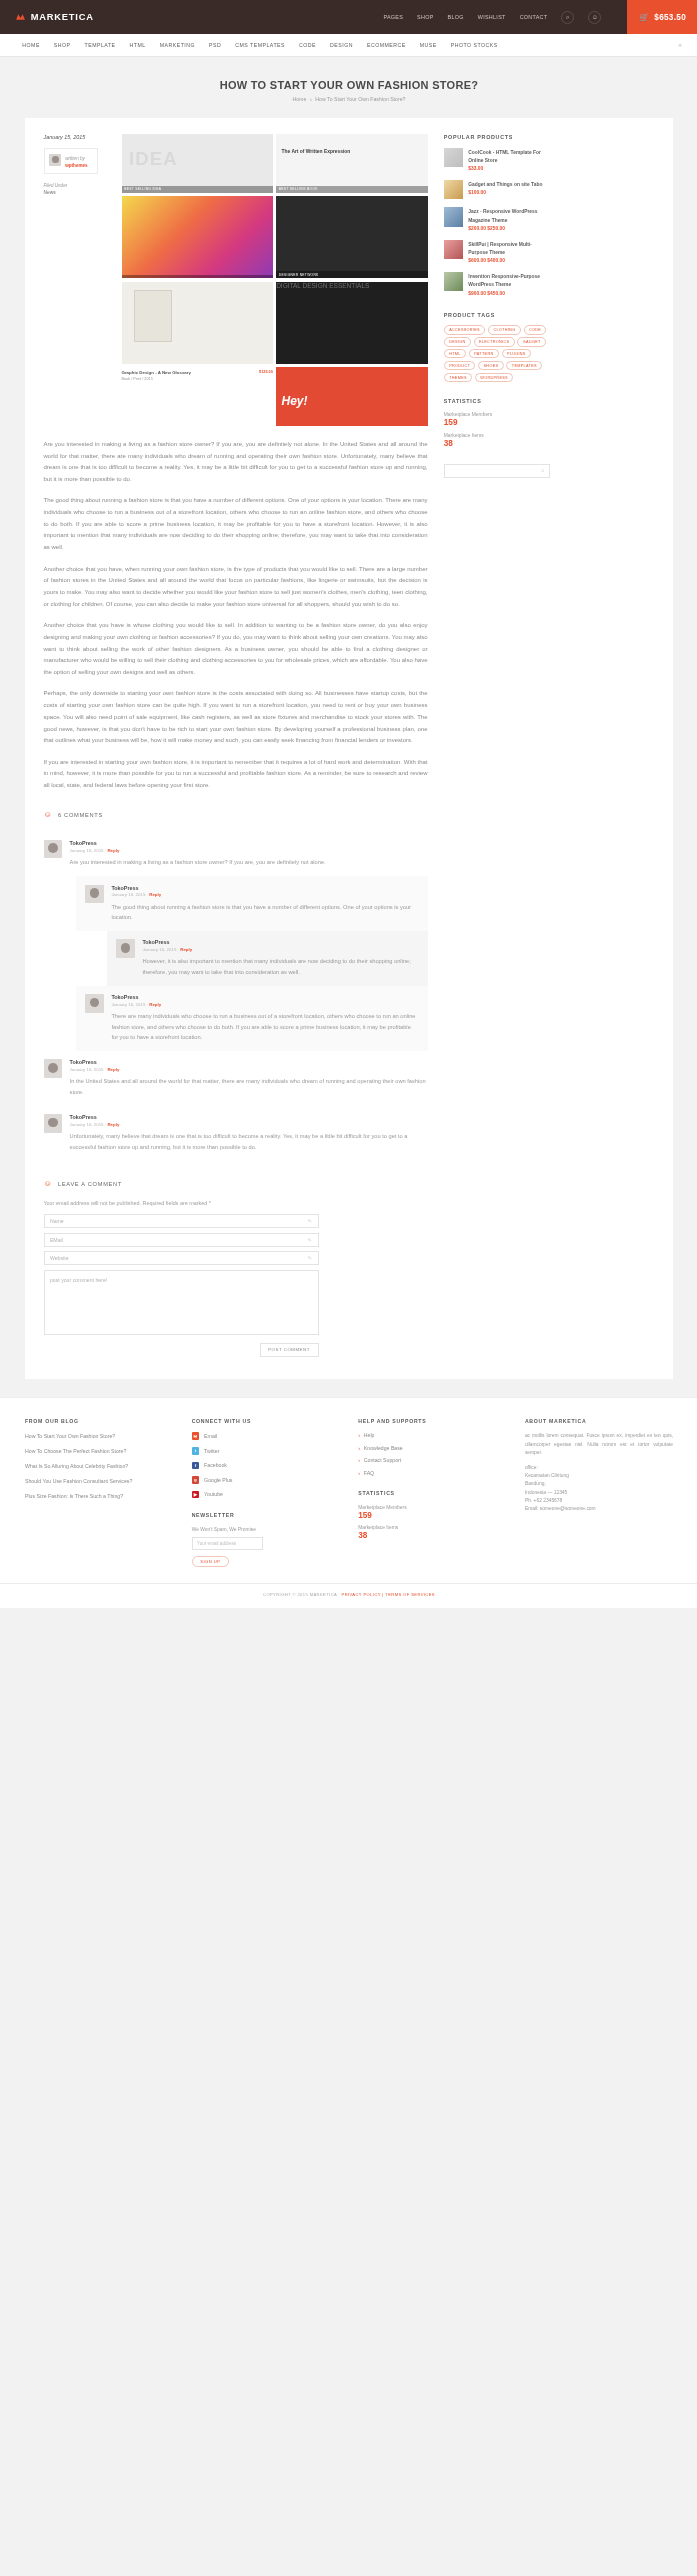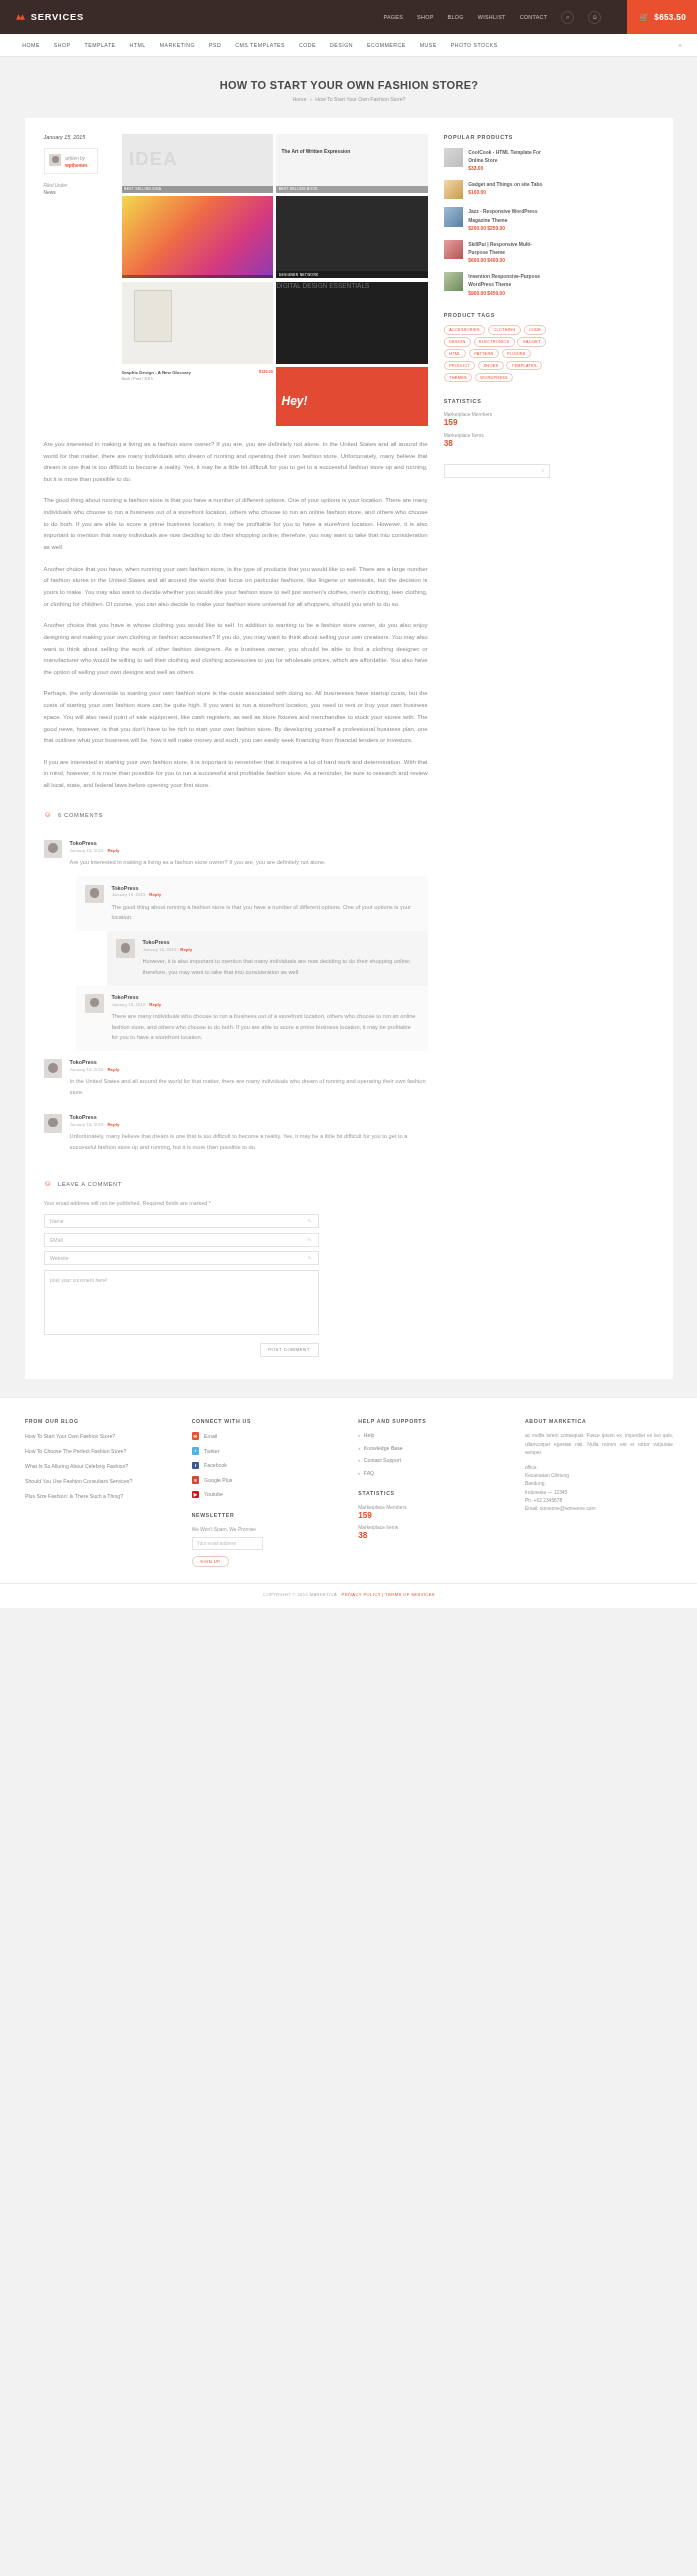--- a/index.html
+++ b/index.html
@@ -349,21 +349,21 @@
 </head>
 <body>
 
 <div class="topbar">
   <div class="logo">
     <span class="mark">
       <svg width="11" height="11" viewBox="0 0 20 20">
           <path d="M2 14 L6 4 L10 11 L14 4 L18 14 Z" fill="#e8502e"></path>
         </svg>
     </span>
-    <span class="name">SERVICES</span>
+    <span class="name">MARKETICA</span>
   </div>
   <div class="topnav">
     <a>PAGES</a>
     <a>SHOP</a>
     <a>BLOG</a>
     <a>WISHLIST</a>
     <a>CONTACT</a>
     <span class="icon-btn">⌕</span>
     <span class="icon-btn">☺</span>
     <div class="cart">

